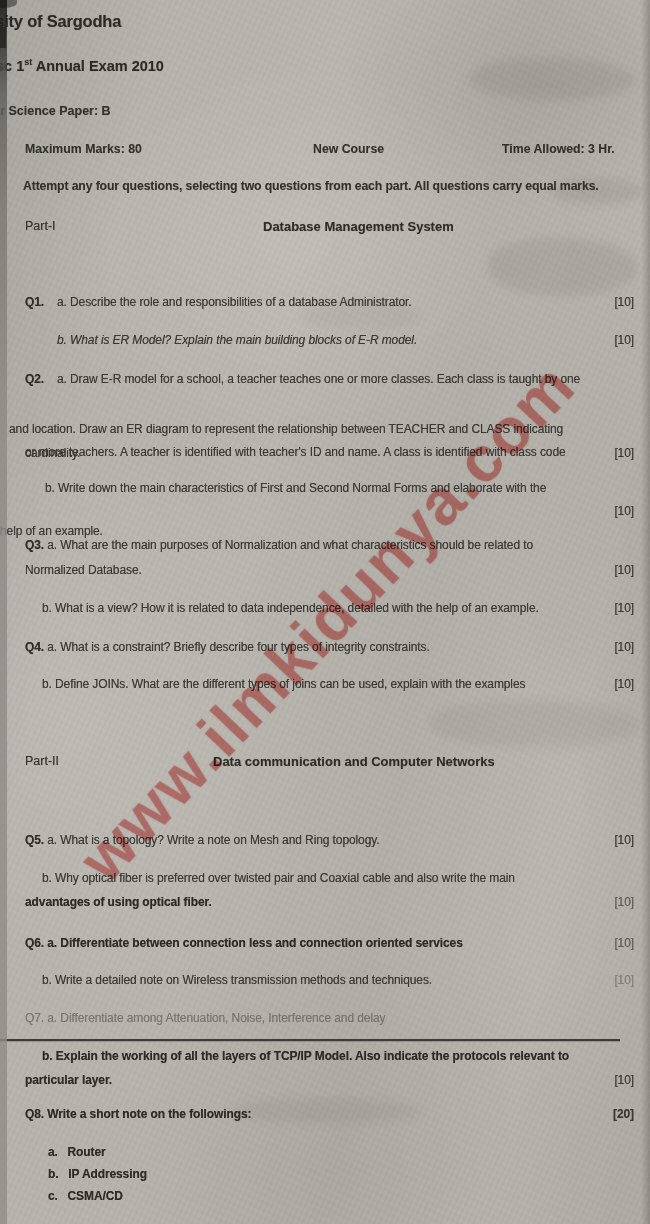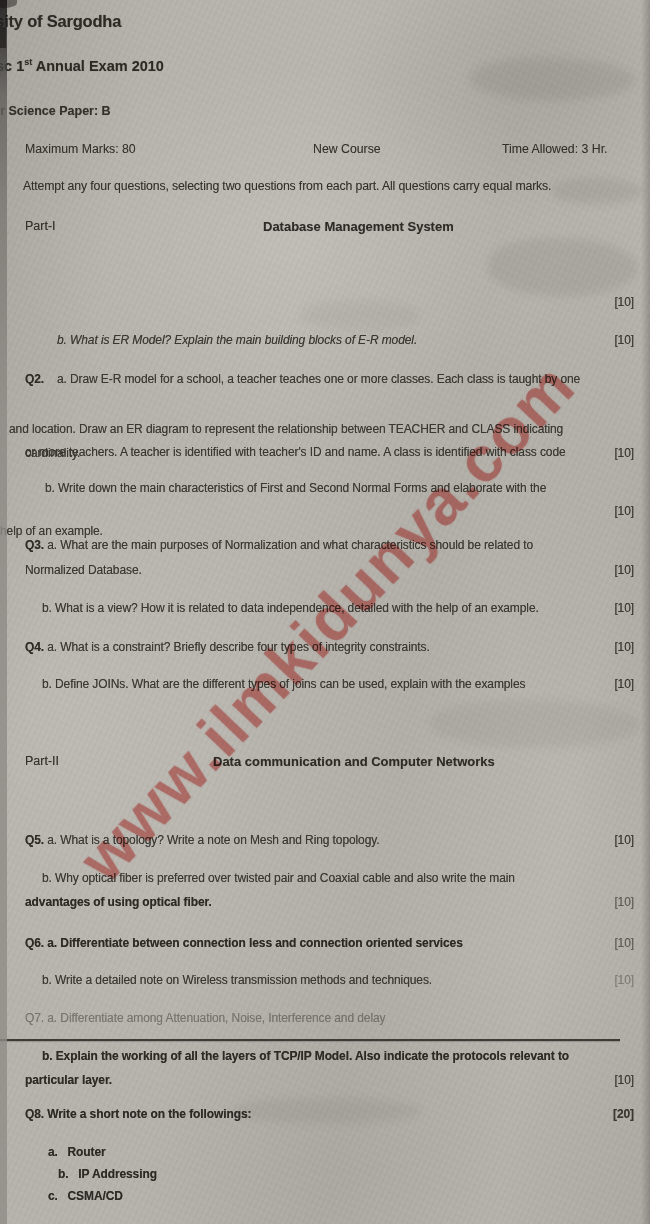--- a/index.html
+++ b/index.html
@@ -26,21 +26,21 @@
   .edge-right{position:absolute;right:0;top:0;width:9px;height:100%;z-index:4;
     background:linear-gradient(to left, rgba(66,64,60,0.30), rgba(66,64,60,0));}
   .smudge{position:absolute;z-index:0;filter:blur(4px);background:#5f5c56;opacity:.13;border-radius:45% 55% 50% 50%;}
   .doc{position:absolute;inset:0;z-index:1;}
   .hline{position:absolute;left:0;width:650px;white-space:nowrap;text-align:left;}
   .center{transform:translateX(-50%);}
   .h-title{font-size:16.5px;font-weight:bold;letter-spacing:-0.2px;color:#2c2a25;text-shadow:0 0 1px rgba(0,0,0,.28);}
   .h-sub{font-size:14.5px;font-weight:bold;color:#2c2a25;text-shadow:0 0 1px rgba(0,0,0,.25);}
   .h-paper{font-size:12.5px;font-weight:bold;color:#31302b;text-shadow:0 0 .8px rgba(0,0,0,.25);}
   .sup{font-size:9px;vertical-align:super;}
-  .info{font-size:12.3px;font-weight:normal;color:#31302b;text-shadow:0 0 .6px rgba(0,0,0,.22);}
+  .info{font-size:12.3px;font-weight:bold;color:#31302b;text-shadow:0 0 .6px rgba(0,0,0,.22);}
   .line{position:absolute;left:0;width:650px;height:16px;font-size:12px;line-height:14px;
     letter-spacing:-0.1px;white-space:nowrap;color:#3a3832;text-shadow:0 0 .5px rgba(44,42,38,.55);}
   .lt{display:inline-block;}
   .qn{font-weight:bold;color:#2e2c27;}
   .bd{font-weight:bold;color:#2b2a25;}
   .it{font-style:italic;}
   .faint{opacity:.5;filter:blur(.5px);}
   .marks{position:absolute;right:16px;top:0;font-size:12px;color:#3a3832;text-shadow:0 0 .5px rgba(44,42,38,.5);}
   .mk-dim{opacity:.7;}
   .mk-faint{opacity:.42;filter:blur(.4px);}
@@ -73,21 +73,21 @@
 
   <div class="hline info" style="top:142px;left:25px;width:300px;">Maximum Marks: 80</div>
   <div class="hline info" style="top:142px;left:313px;width:200px;">New Course</div>
   <div class="hline info" style="top:142px;left:502px;width:148px;">Time Allowed: 3 Hr.</div>
 
   <div class="hline info" style="top:179px;left:23px;letter-spacing:-0.15px;">Attempt any four questions, selecting two questions from each part. All questions carry equal marks.</div>
 
   <div class="hline part-label" style="top:219px;left:25px;">Part-I</div>
   <div class="hline part-title" style="top:219px;left:263px;">Database Management System</div>
 
-  <div class="line" style="top:295px;"><span class="marks">[10]</span></div>
+  <div class="line" style="top:295px;"><span class="lt" style="padding-left:25px;"><b class="qn">Q1.</b><span>&nbsp;&nbsp;&nbsp;&nbsp;a. Describe the role and responsibilities of a database Administrator.</span></span><span class="marks">[10]</span></div>
   <div class="line" style="top:333px;"><span class="lt it" style="padding-left:57px;"><span>b. What is ER Model? Explain the main building blocks of E-R model.</span></span><span class="marks">[10]</span></div>
 
   <div class="line" style="top:372px;"><span class="lt" style="padding-left:25px;text-align:center;"><b class="qn">Q2.</b><span>&nbsp;&nbsp;&nbsp;&nbsp;a. Draw E-R model for a school, a teacher teaches one or more classes. Each class is taught by one</span></span></div>
   <div class="line" style="top:397px;"><span class="lt" style="padding-left:25px;margin-top:48px;"><span>or more teachers. A teacher is identified with teacher's ID and name. A class is identified with class code</span></span></div>
   <div class="line" style="top:422px;"><span class="lt" style="padding-left:9px;"><span>and location. Draw an ER diagram to represent the relationship between TEACHER and CLASS indicating</span></span></div>
   <div class="line" style="top:446px;"><span class="lt" style="padding-left:25px;"><span>cardinality.</span></span><span class="marks">[10]</span></div>
   <div class="line" style="top:481px;"><span class="lt" style="padding-left:45px;"><span>b. Write down the main characteristics of First and Second Normal Forms and elaborate with the</span></span></div>
   <div class="line" style="top:504px;"><span class="lt" style="margin-top:20px;"><span>help of an example.</span></span><span class="marks">[10]</span></div>
 
   <div class="line" style="top:538px;"><span class="lt" style="padding-left:25px;"><b class="qn">Q3.</b><span>&nbsp;a. What are the main purposes of Normalization and what characteristics should be related to</span></span></div>
@@ -109,21 +109,21 @@
 
   <div class="line faint" style="top:1011px;"><span class="lt" style="padding-left:25px;"><span>Q7. a. Differentiate among Attenuation, Noise, Interference and delay</span></span></div>
 
   <div class="divider"></div>
 
   <div class="line" style="top:1049px;"><span class="lt bd" style="padding-left:42px;"><span>b. Explain the working of all the layers of TCP/IP Model. Also indicate the protocols relevant to</span></span></div>
   <div class="line" style="top:1073px;"><span class="lt bd" style="padding-left:25px;"><span>particular layer.</span></span><span class="marks">[10]</span></div>
 
   <div class="line" style="top:1107px;"><span class="lt bd" style="padding-left:25px;"><b class="qn">Q8.</b><span>&nbsp;Write a short note on the followings:</span></span><span class="marks" style="font-weight:bold;">[20]</span></div>
   <div class="line" style="top:1145px;"><span class="lt bd" style="padding-left:48px;"><span>a.&nbsp;&nbsp;&nbsp;Router</span></span></div>
-  <div class="line" style="top:1167px;"><span class="lt bd" style="padding-left:48px;margin-left:10px;"><span>b.&nbsp;&nbsp;&nbsp;IP Addressing</span></span></div>
+  <div class="line" style="top:1167px;"><span class="lt bd" style="padding-left:48px;"><span>b.&nbsp;&nbsp;&nbsp;IP Addressing</span></span></div>
   <div class="line" style="top:1189px;"><span class="lt bd" style="padding-left:48px;"><span>c.&nbsp;&nbsp;&nbsp;CSMA/CD</span></span></div>
 
 </div>
 
 <div class="watermark">www.ilmkidunya.com</div>
 
 <div class="edge-left"></div>
 <div class="corner-tl"></div>
 <div class="dash-tl"></div>
 <div class="edge-right"></div>

